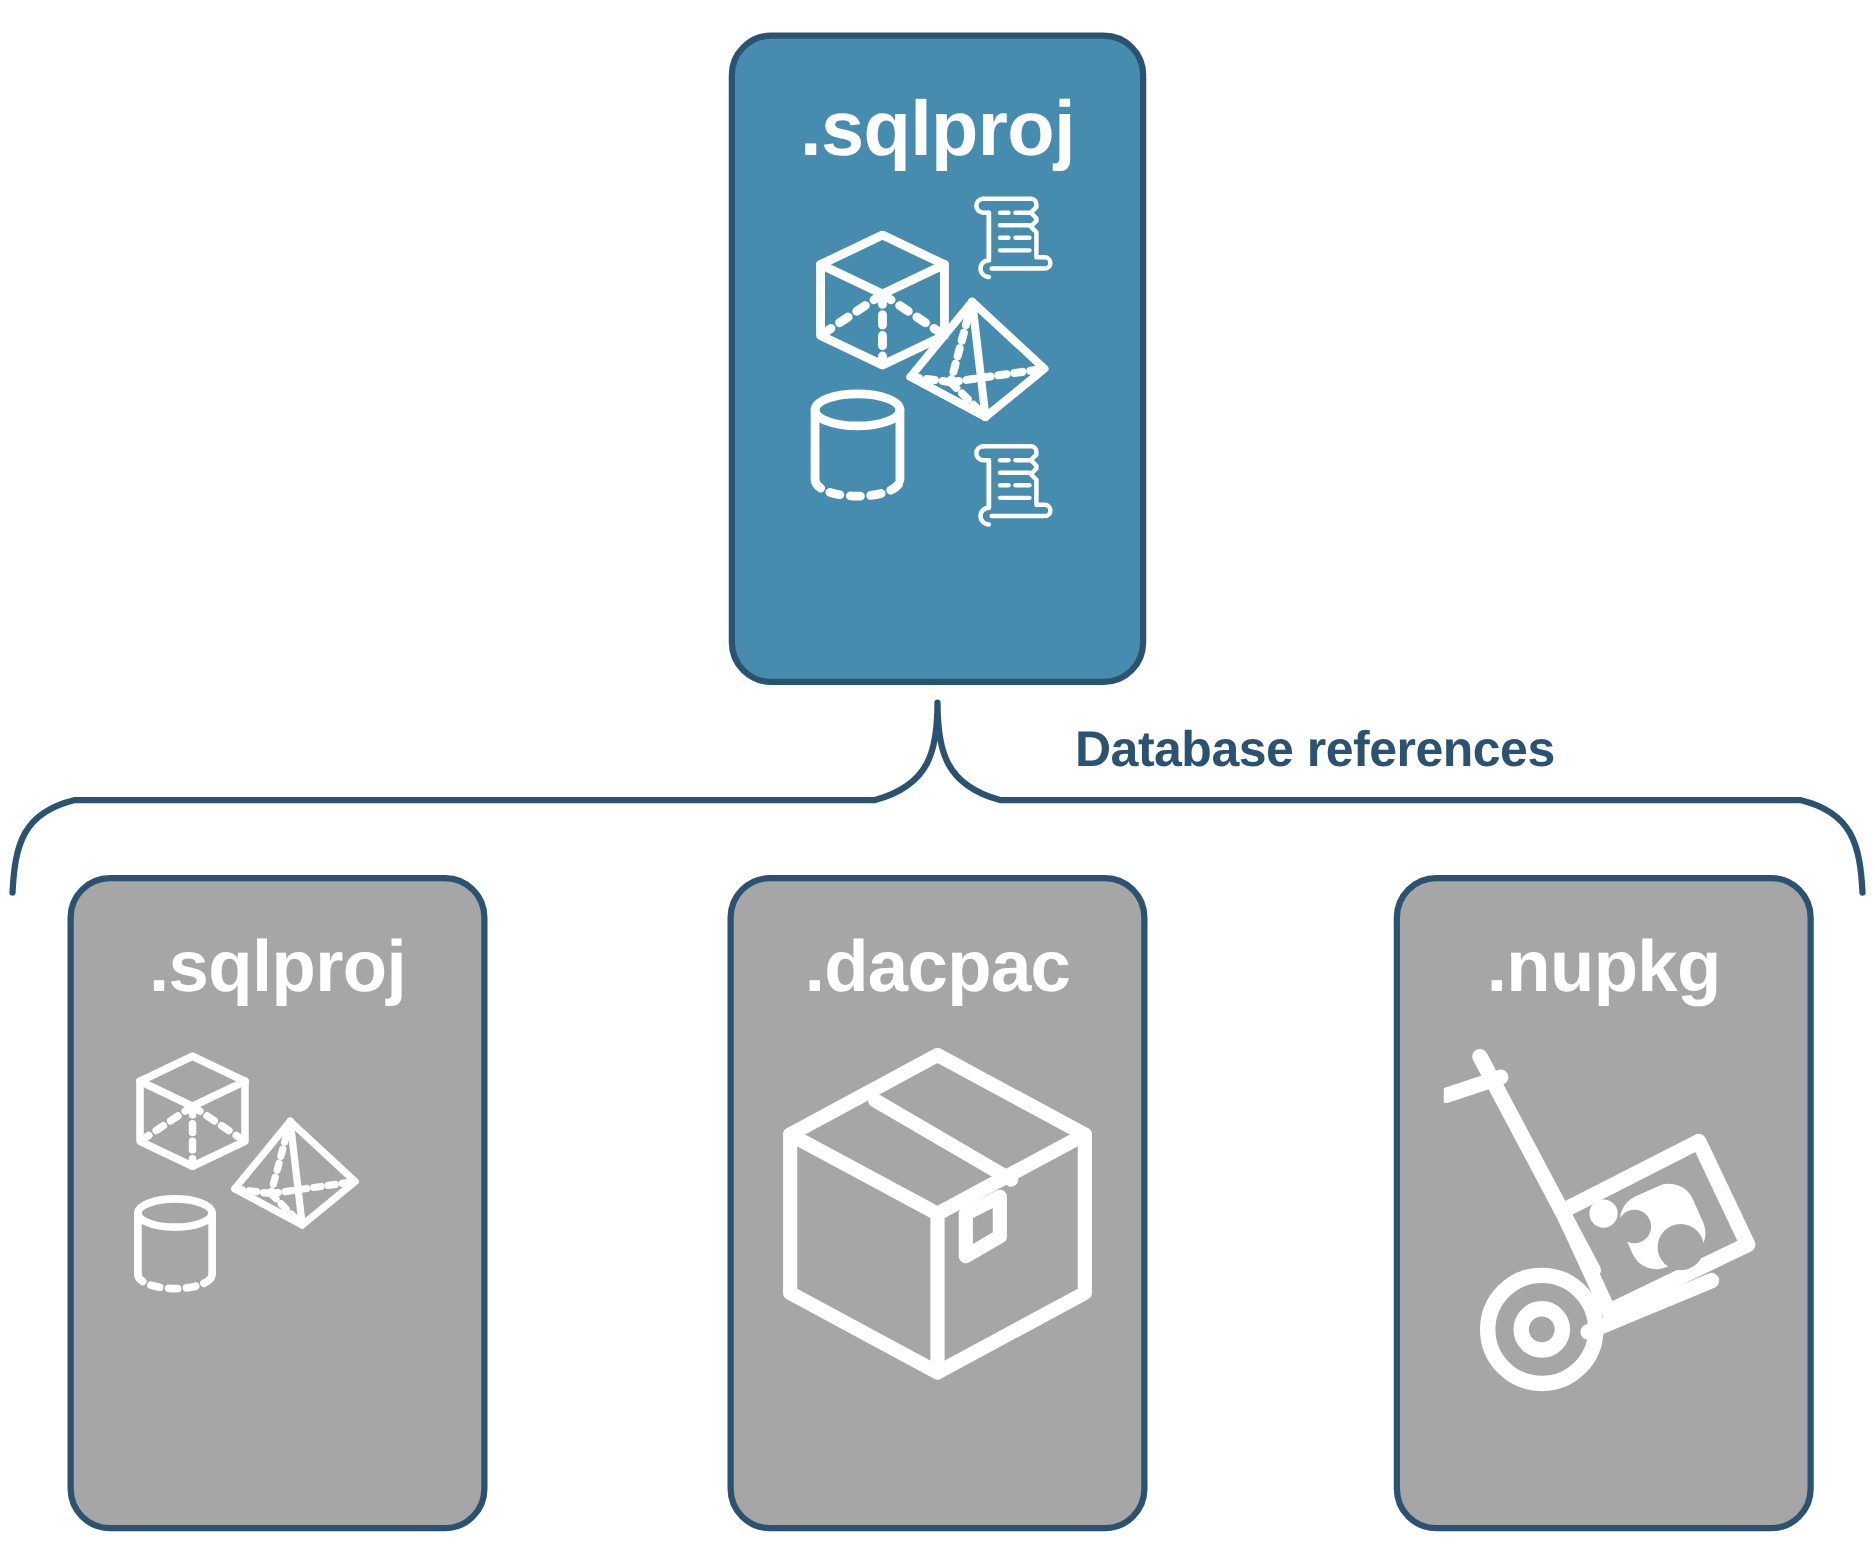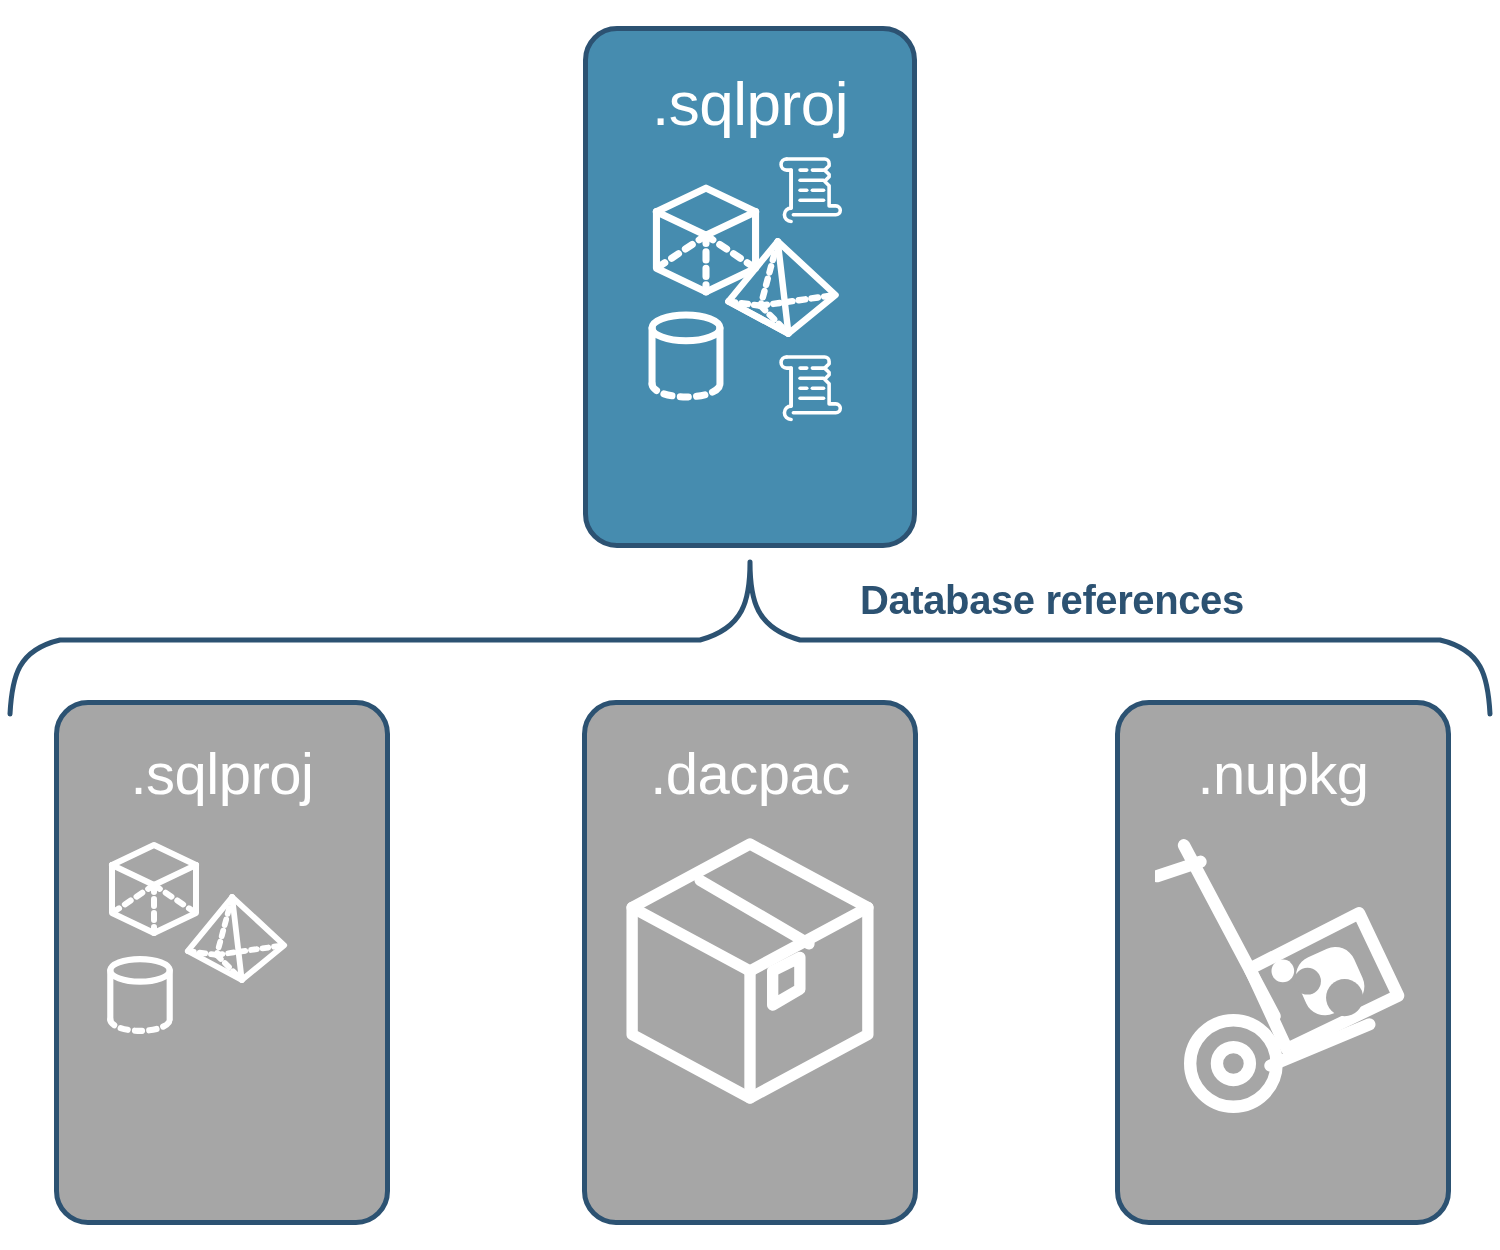--- a/index.html
+++ b/index.html
@@ -21,21 +21,21 @@
     border-radius: 34px;
     border: 5px solid #2C5272;
     display: flex;
     flex-direction: column;
     align-items: center;
   }
   .card-primary { background: #468CAF; }
   .card-secondary { background: #A6A6A6; }
   .card-title {
     color: #ffffff;
-    font-weight: normal;
+    font-weight: bold;
     letter-spacing: -0.5px;
     line-height: 1;
     white-space: nowrap;
   }
   #card-root {
     left: 583px; top: 26px;
     width: 334px; height: 522px;
   }
   #card-root .card-title { font-size: 62px; margin-top: 42px; }
   #card-root .icon-stack {

